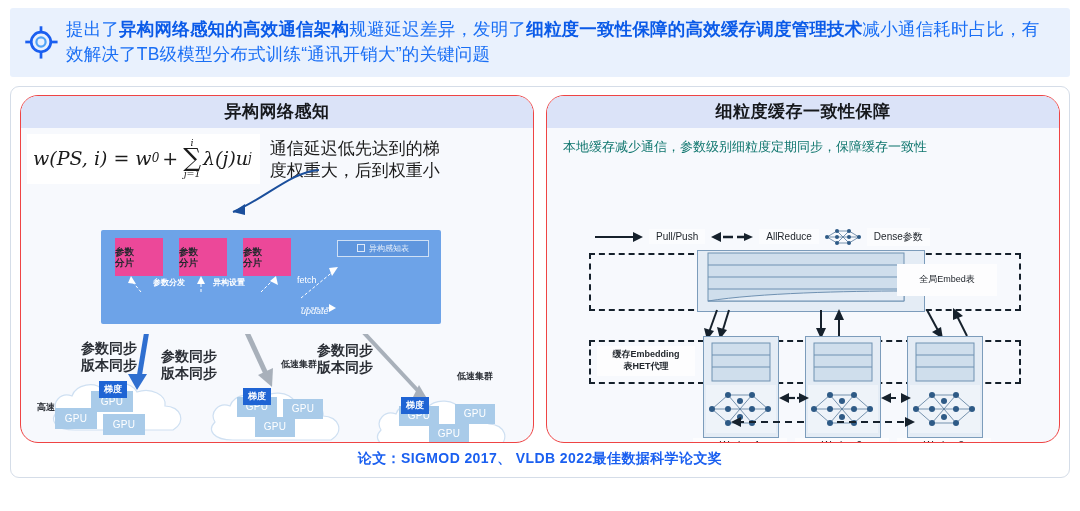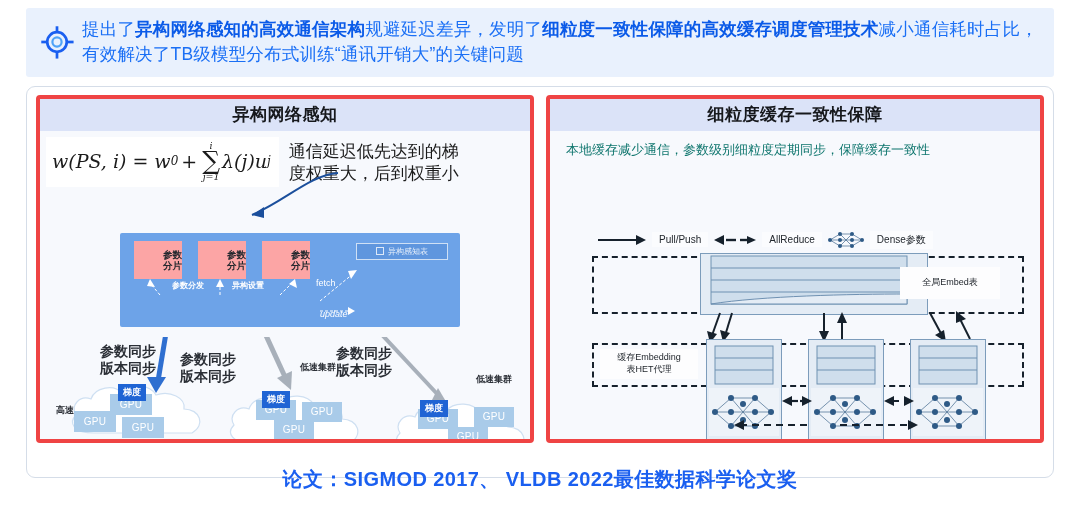--- a/index.html
+++ b/index.html
@@ -3,21 +3,21 @@
 <meta charset="utf-8">
 <style>
   html,body{margin:0;padding:0;}
   body{
     width:1080px;height:511px;
     background:#ffffff;
     font-family:"Liberation Sans","DejaVu Sans",sans-serif;
     overflow:hidden;
     position:relative;
   }
-  .slide{position:relative;width:1080px;height:419px;box-sizing:border-box;padding:8px 26px;}
+  .slide{position:relative;width:1080px;height:419px;box-sizing:border-box;padding:8px 10px;}
 
   
   .header{
     position:relative;
     background:#e9f1fd;
     border-radius:3px;
     padding:9px 14px 9px 56px;
     min-height:60px;
     box-sizing:border-box;
   }
@@ -42,24 +42,24 @@
     background:#fff;
     height:392px;
     box-sizing:border-box;
     padding:8px 9px 6px 9px;
     position:relative;
   }
   .panels{display:flex;gap:12px;height:348px;}
   .panel{
     flex:1;
     background:#f7f9fd;
-    border-radius:4px;
+    border-radius:18px;
     overflow:hidden;
     position:relative;
-    border:4px solid #ef4444;
+    border:1px solid #ef4444;
   }
   .panel-title{
     background:#dbe3f8;
     text-align:center;
     font-size:17px;
     font-weight:bold;
     color:#16181c;
     padding:4px 0 5px 0;
     letter-spacing:.5px;
   }
@@ -85,22 +85,22 @@
     font-size:17px;color:#1b1b1b;line-height:1.28;
     margin-left:6px;margin-top:4px;max-width:186px;
   }
   .curve-arrow{position:absolute;left:150px;top:40px;pointer-events:none;}
 
   .blue-box{
     position:absolute;left:80px;top:102px;width:340px;height:94px;
     background:#6da3e8;border-radius:2px;
   }
   .pshard{
-    position:absolute;width:48px;height:38px;background:#fca5a5;
-    display:flex;flex-direction:column;align-items:flex-end;justify-content:center;
+    position:absolute;width:48px;height:38px;background:#ec4899;
+    display:flex;flex-direction:column;align-items:flex-start;justify-content:center;
     font-size:9.5px;font-weight:bold;color:#23282e;line-height:1.18;
   }
   .ps1{left:14px;top:8px;} .ps2{left:78px;top:8px;} .ps3{left:142px;top:8px;}
   .aware-layer{
     position:absolute;left:12px;top:64px;width:186px;height:23px;background:#fff;
     display:flex;align-items:center;justify-content:center;
     font-size:11.5px;font-weight:bold;color:#1b4f9c;
   }
   .het-table-head{
     position:absolute;left:236px;top:10px;width:90px;height:15px;
@@ -153,23 +153,23 @@
   .srv-lbl{
     position:absolute;background:#fdfdfe;font-size:9px;color:#23282e;
     text-align:center;line-height:1.3;display:flex;align-items:center;justify-content:center;
     flex-direction:column;
   }
 
   
   .footer{
     text-align:center;
     color:#1a5ff0;
-    font-size:20px;
+    font-size:14px;
     font-weight:bold;
-    margin-top:23px;
+    margin-top:7px;
     letter-spacing:.4px;
   }
 </style>
 </head>
 <body>
 
 <div class="slide">
 
   <div class="header">
     <svg class="header-icon" viewBox="0 0 40 40">
@@ -365,21 +365,21 @@
             <polygon points="232,33 227,22 237,22" fill="#16212c"></polygon>
             <line x1="250" y1="32" x2="250" y2="10" stroke="#16212c" stroke-width="2"></line>
             <polygon points="250,3 245,14 255,14" fill="#16212c"></polygon>
             <line x1="338" y1="4" x2="352" y2="30" stroke="#16212c" stroke-width="2"></line>
             <polygon points="354,33 343,26 352,21" fill="#16212c"></polygon>
             <line x1="378" y1="30" x2="366" y2="6" stroke="#16212c" stroke-width="2"></line>
             <polygon points="364,2 374,10 364,14" fill="#16212c"></polygon>
           </svg>
 
           <div class="dash-box" style="left:42px;top:212px;width:428px;height:40px;"></div>
-          <div class="srv-lbl" style="left:50px;top:218px;width:98px;height:30px;">缓存Embedding<br>表HET代理</div>
+          <div class="srv-lbl" style="left:50px;top:218px;width:98px;height:30px;font-weight:bold;">缓存Embedding<br>表HET代理</div>
 
           <div class="wbox" style="left:156px;top:208px;width:74px;height:100px;">
             <svg width="74" height="100" viewBox="0 0 74 100">
               <rect x="8" y="6" width="58" height="38" fill="#cfdeec" stroke="#6f91b2" stroke-width="1"></rect>
               <line x1="8" y1="18" x2="66" y2="18" stroke="#6f91b2"></line>
                 <line x1="8" y1="30" x2="66" y2="30" stroke="#6f91b2"></line>
               <rect x="2" y="48" width="70" height="48" fill="#eef3f9" stroke="none"></rect>
               <g stroke="#41678c" stroke-width=".7" fill="none">
                 <path d="M8 72 L24 58 L48 58 L64 72 L48 86 L24 86 Z"></path>
                 <path d="M8 72 L64 72"></path>

